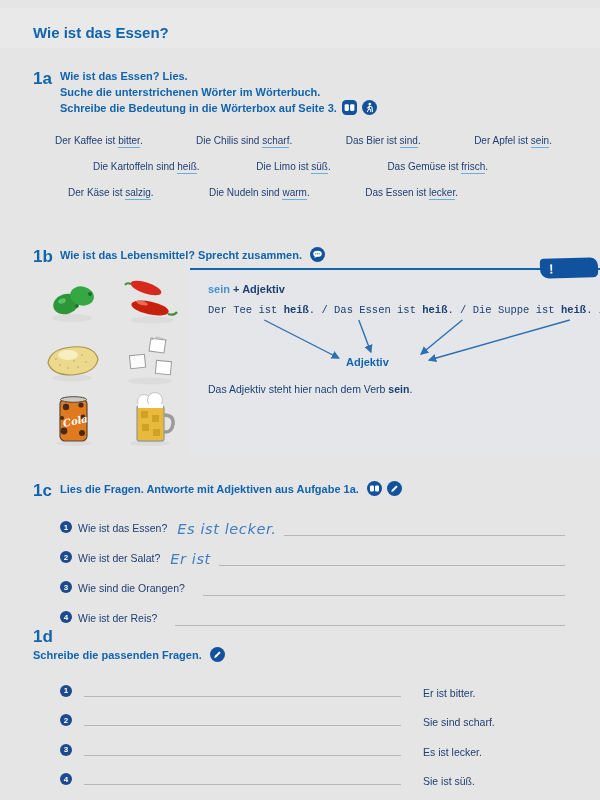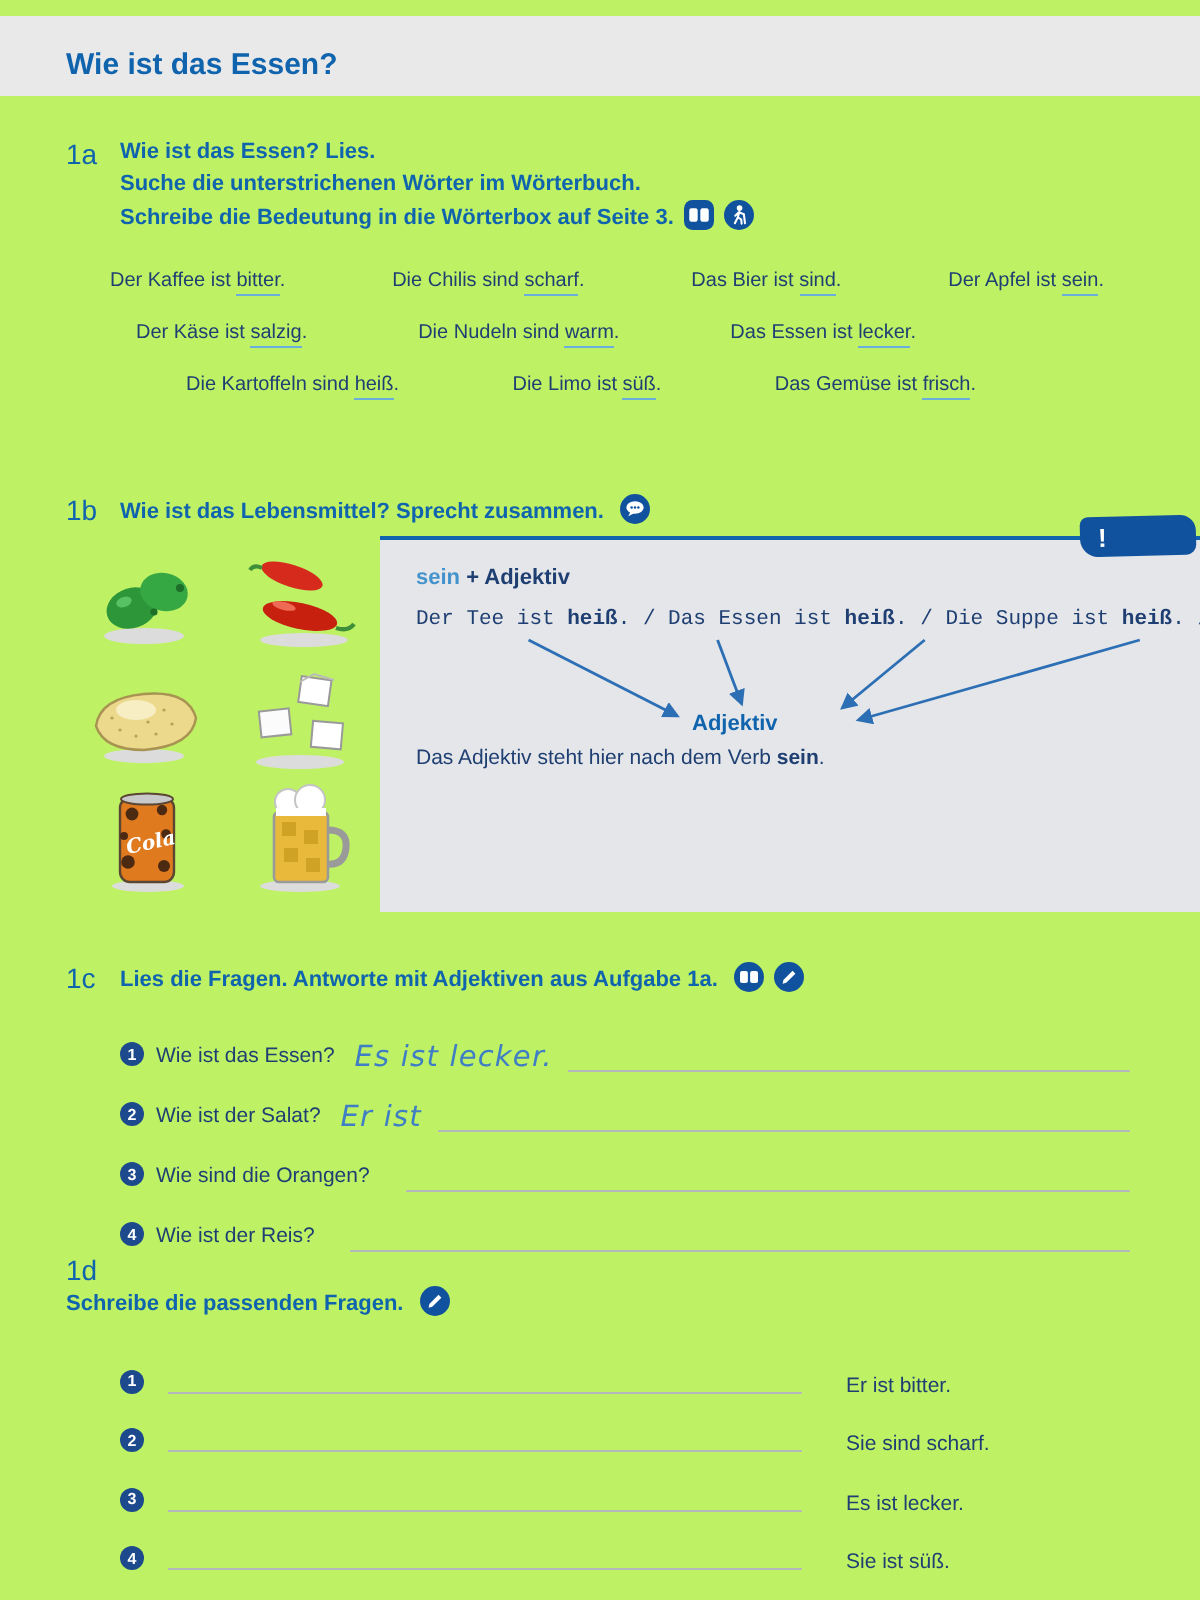--- a/index.html
+++ b/index.html
@@ -1,26 +1,26 @@
 <!DOCTYPE html>
 <html><head>
 <meta charset="utf-8">
 <style>
   html,body{margin:0;padding:0;background:#ffffff;}
-  .page{position:relative;width:600px;height:800px;background:#bef264;overflow:hidden;
+  .page{position:relative;width:600px;height:800px;background:#e5e5e5;overflow:hidden;
         font-family:"Liberation Sans",sans-serif;color:#1f3f73;}
 
   
   .band{position:absolute;top:8px;left:0;right:0;height:40px;background:#e9e9e9;
         display:flex;align-items:flex-end;box-sizing:border-box;padding:0 0 7px 33px;}
   .band h1{margin:0;font-size:15px;font-weight:bold;color:#1064ae;}
 
   
   .task-header{position:absolute;left:33px;right:20px;display:flex;}
-  .tlabel{color:#1064ae;font-weight:normal;font-size:14px;width:27px;flex-shrink:0;}
+  .tlabel{color:#1064ae;font-weight:bold;font-size:17px;width:27px;flex-shrink:0;}
   .tinstr{color:#1064ae;font-weight:bold;font-size:11px;line-height:15.5px;}
   .icon{display:inline-block;width:15px;height:15px;vertical-align:-3px;margin-left:5px;}
 
   
   .sentences{position:absolute;top:135px;left:40px;right:20px;font-size:10px;color:#1f3f73;}
   .srow{display:flex;justify-content:space-between;margin-bottom:15px;}
   .srow1{padding-left:15px;padding-right:28px;}
   .srow2{padding-left:53px;padding-right:92px;}
   .srow3{padding-left:28px;padding-right:122px;}
   .u{border-bottom:1.5px solid #6aaede;padding-bottom:0.5px;}
@@ -37,21 +37,21 @@
         color:#ffffff;font-weight:bold;font-size:13px;display:flex;align-items:center;
         padding-left:9px;box-sizing:border-box;border-radius:4px 8px 5px 9px;transform:rotate(-1.5deg);}
   .rule-line{font-weight:bold;font-size:11px;}
   .rule-light{color:#4593cc;}
   .gq{font-weight:bold;margin-top:9px;}
   .gex{margin-top:9px;white-space:nowrap;font-family:Liberation Mono, monospace;}
   .gex .b{font-weight:bold;}
   .arrowzone{position:relative;height:52px;}
   .arrowzone svg{position:absolute;left:0;top:0;width:100%;height:100%;}
   .adj-label{position:absolute;left:138px;bottom:0;color:#1064ae;font-weight:bold;font-size:11px;}
-  .gnote{margin-top:4px;line-height:14.5px;}
+  .gnote{margin-top:14px;line-height:14.5px;}
   .gnote .b{font-weight:bold;}
 
   
   .citems{position:absolute;top:506px;left:60px;right:35px;}
   .citem{display:flex;align-items:flex-end;height:30px;}
   .num{width:12px;height:12px;border-radius:50%;background:#1c4a8c;color:#fff;font-size:8px;
        font-weight:bold;display:flex;align-items:center;justify-content:center;
        margin:0 6px 3px 0;flex-shrink:0;}
   .q{font-size:10.5px;white-space:nowrap;margin-bottom:2px;}
   .hand{font-family:"DejaVu Sans",sans-serif;font-style:italic;color:#3f7dc4;font-size:14.5px;
@@ -90,29 +90,29 @@
     </div>
   </div>
 
   <div class="sentences">
     <div class="srow srow1">
       <span><span>Der Kaffee ist </span><span class="u">bitter</span><span>.</span></span>
       <span><span>Die Chilis sind </span><span class="u">scharf</span><span>.</span></span>
       <span><span>Das Bier ist </span><span class="u">sind</span><span>.</span></span>
       <span><span>Der Apfel ist </span><span class="u">sein</span><span>.</span></span>
     </div>
+    <div class="srow srow2">
+      <span><span>Die Kartoffeln sind </span><span class="u">heiß</span><span>.</span></span>
+      <span><span>Die Limo ist </span><span class="u">süß</span><span>.</span></span>
+      <span><span>Das Gemüse ist </span><span class="u">frisch</span><span>.</span></span>
+    </div>
     <div class="srow srow3">
       <span><span>Der Käse ist </span><span class="u">salzig</span><span>.</span></span>
       <span><span>Die Nudeln sind </span><span class="u">warm</span><span>.</span></span>
       <span><span>Das Essen ist </span><span class="u">lecker</span><span>.</span></span>
-    </div>
-    <div class="srow srow2">
-      <span><span>Die Kartoffeln sind </span><span class="u">heiß</span><span>.</span></span>
-      <span><span>Die Limo ist </span><span class="u">süß</span><span>.</span></span>
-      <span><span>Das Gemüse ist </span><span class="u">frisch</span><span>.</span></span>
     </div>
   </div>
 
   <div class="task-header" style="top:247px;">
     <div class="tlabel">1b</div>
     <div class="tinstr">
       <span>Wie ist das Lebensmittel? Sprecht zusammen.</span><span class="icon" style="margin-left:8px;"><svg viewBox="0 0 16 16">
             <circle cx="8" cy="8" r="8" fill="#11529e"></circle>
             <ellipse cx="8" cy="7.2" rx="4.6" ry="3.3" fill="#ffffff"></ellipse>
             <path d="M5.6 9.4 L4.4 11.8 L7.8 10.1 Z" fill="#ffffff"></path>

